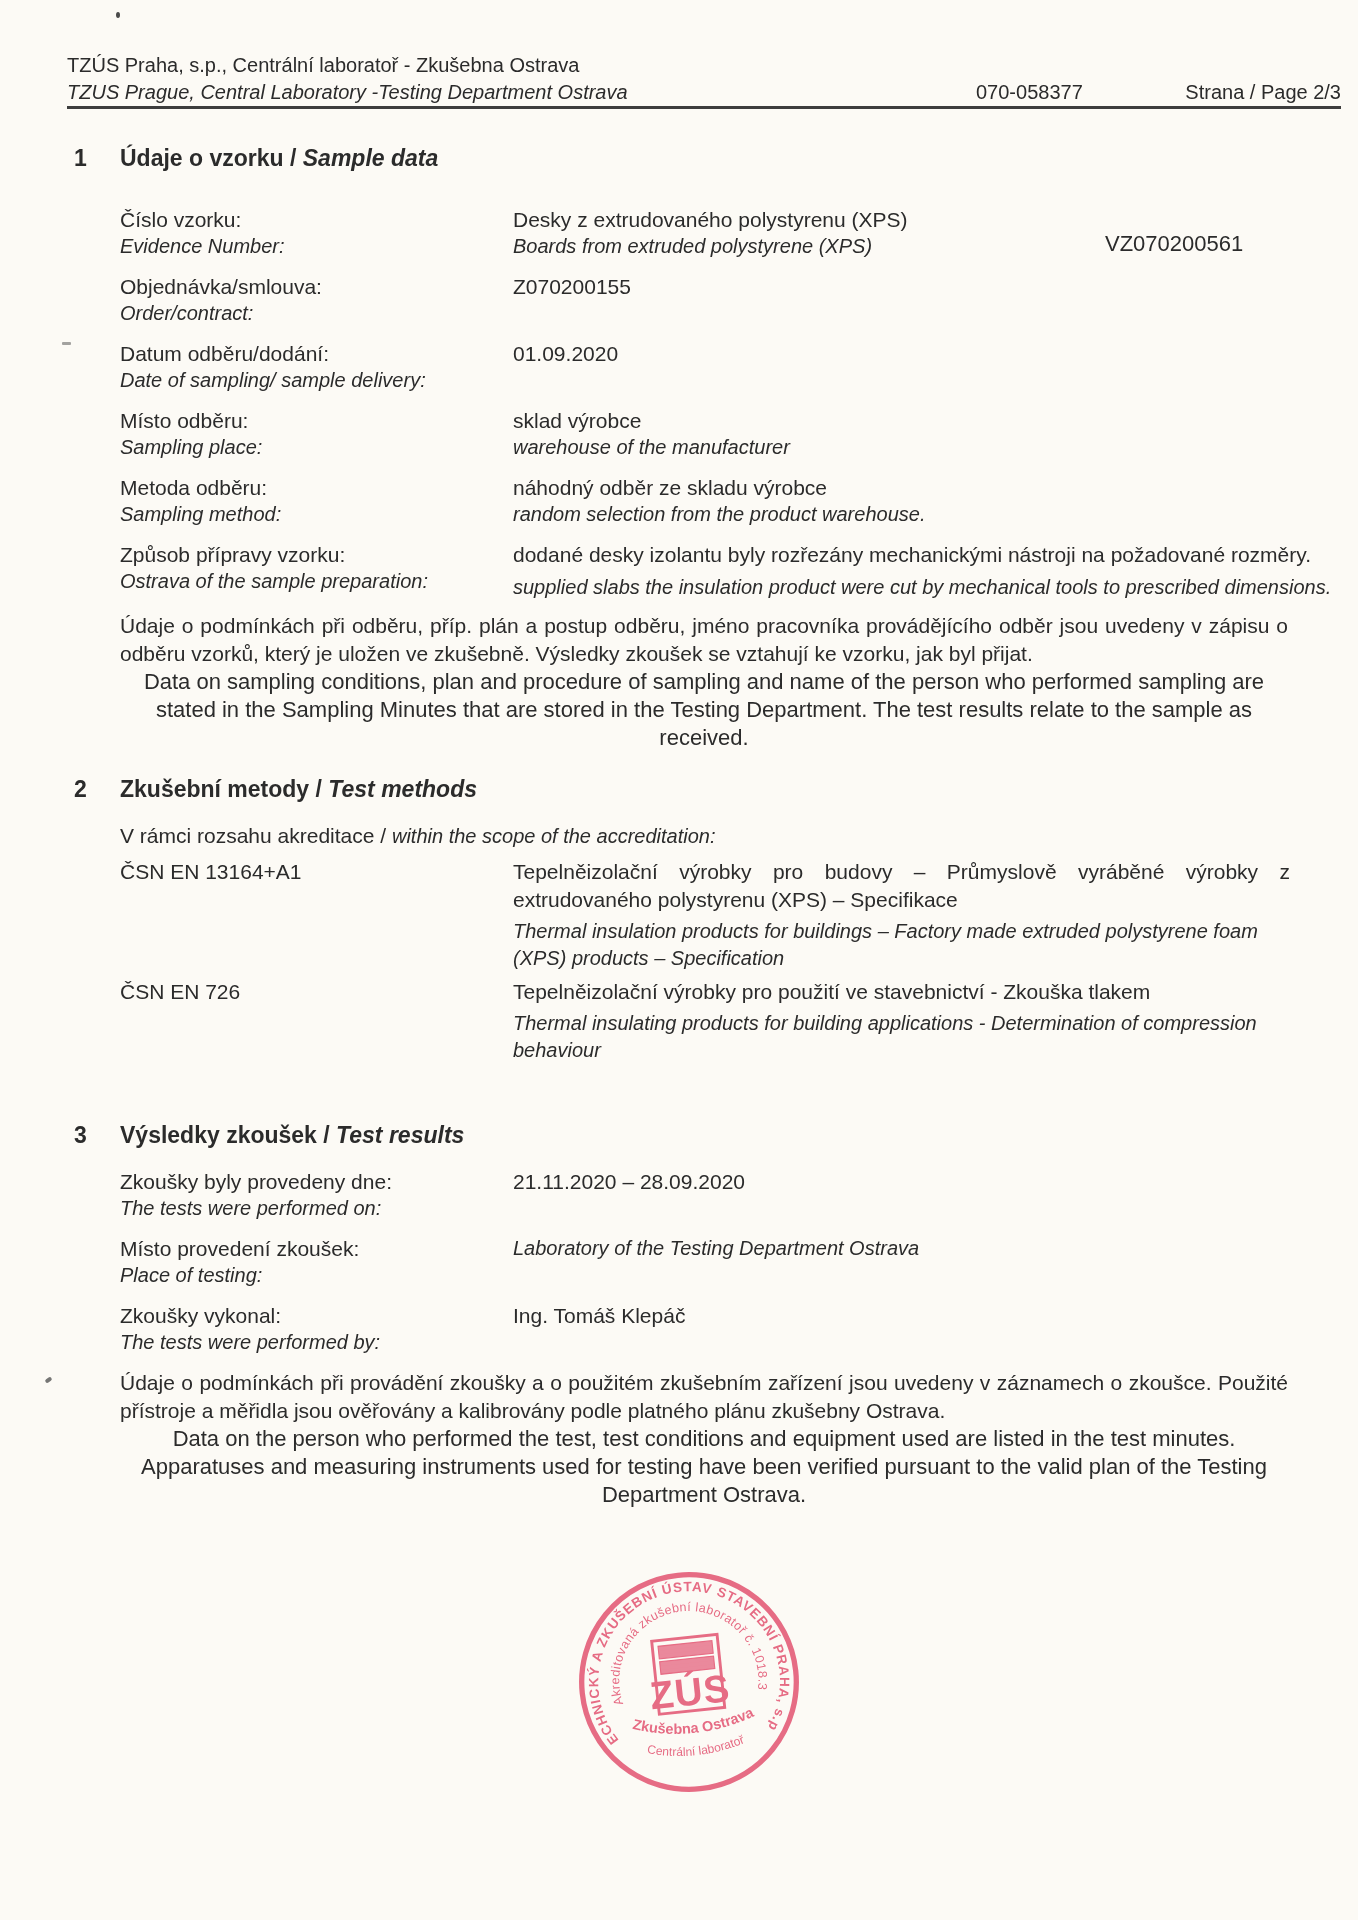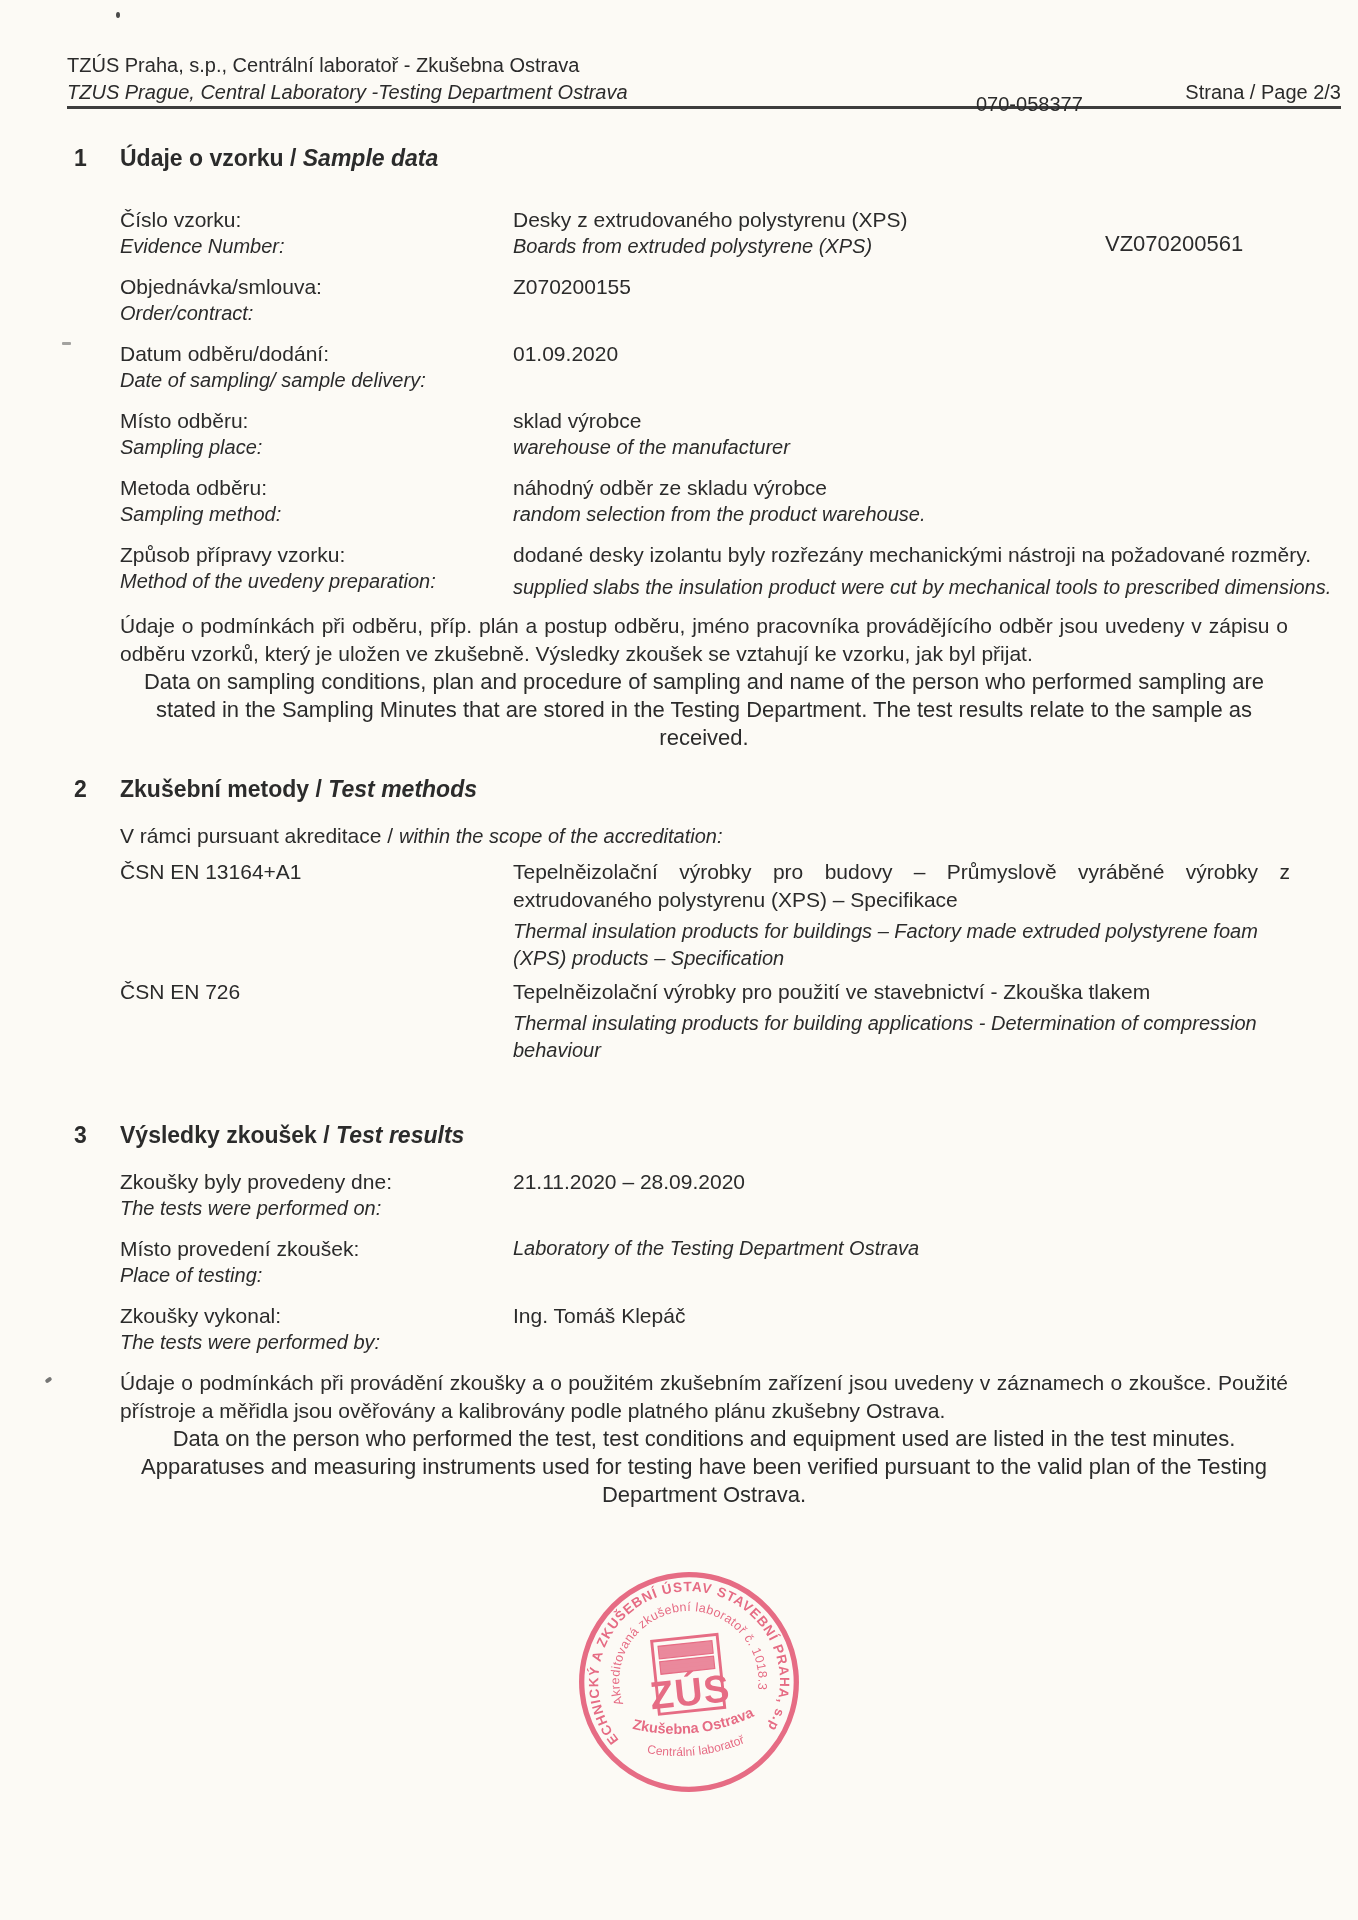--- a/index.html
+++ b/index.html
@@ -17,21 +17,21 @@
     overflow:hidden;
     margin:0 auto;
   }
   .inner{position:absolute;left:67px;top:52px;width:1274px;}
 
   
   .hdr{border-bottom:3px solid #3d3d3d;position:relative;}
   .hdr-cz{font-size:20px;line-height:27px;}
   .hdr-row{position:relative;font-size:20px;line-height:27px;}
   .hdr-en{font-style:italic;}
-  .hdr-doc{position:absolute;left:909px;top:12px;font-style:normal;}
+  .hdr-doc{position:absolute;left:909px;top:0;font-style:normal;}
   .hdr-page{position:absolute;right:0;top:0;font-style:normal;}
 
   
   .sec-head{display:flex;font-weight:bold;font-size:23px;line-height:30px;margin-left:7px;}
   .sec-num{width:46px;flex:none;}
   .sec-title-en{font-style:italic;}
   .sec-body{margin-left:53px;}
 
   .cz{font-size:21px;line-height:27px;}
   .en{font-size:20px;line-height:27px;font-style:italic;}
@@ -153,41 +153,41 @@
           <div class="en">Sampling method:</div>
         </div>
         <div class="field-value">
           <div class="cz">náhodný odběr ze skladu výrobce</div>
           <div class="en">random selection from the product warehouse.</div>
         </div>
       </div>
       <div class="field-row">
         <div class="field-label">
           <div class="cz">Způsob přípravy vzorku:</div>
-          <div class="en">Method of the uvedeny preparation:</div>
+          <div class="en">Ostrava of the sample preparation:</div>
         </div>
         <div class="field-value">
           <div class="cz">dodané desky izolantu byly rozřezány mechanickými nástroji na požadované rozměry.</div>
           <div class="en gap-top">supplied slabs the insulation product were cut by mechanical tools to prescribed dimensions.</div>
         </div>
       </div>
     </div>
 
     <div class="sec-body s1-note">
       <div class="note-cz just">Údaje o podmínkách při odběru, příp. plán a postup odběru, jméno pracovníka provádějícího odběr jsou uvedeny v zápisu o odběru vzorků, který je uložen ve zkušebně. Výsledky zkoušek se vztahují ke vzorku, jak byl přijat.</div>
       <div class="note-en">Data on sampling conditions, plan and procedure of sampling and name of the person who performed sampling are stated in the Sampling Minutes that are stored in the Testing Department. The test results relate to the sample as received.</div>
     </div>
 
     <div class="sec-head s2-head">
       <span class="sec-num">2</span>
       <span><span>Zkušební metody</span><span> / </span><span class="sec-title-en">Test methods</span></span>
     </div>
 
     <div class="sec-body s2-intro">
-      <span>V rámci pursuant akreditace</span><span> / </span><span class="en">within the scope of the accreditation:</span>
+      <span>V rámci rozsahu akreditace</span><span> / </span><span class="en">within the scope of the accreditation:</span>
     </div>
 
     <div class="sec-body s2-methods">
       <div class="method-row">
         <div class="method-code">ČSN EN 13164+A1</div>
         <div class="method-desc">
           <div class="note-cz just">Tepelněizolační výrobky pro budovy – Průmyslově vyráběné výrobky z extrudovaného polystyrenu (XPS) – Specifikace</div>
           <div class="en">Thermal insulation products for buildings – Factory made extruded polystyrene foam (XPS) products – Specification</div>
         </div>
       </div>

